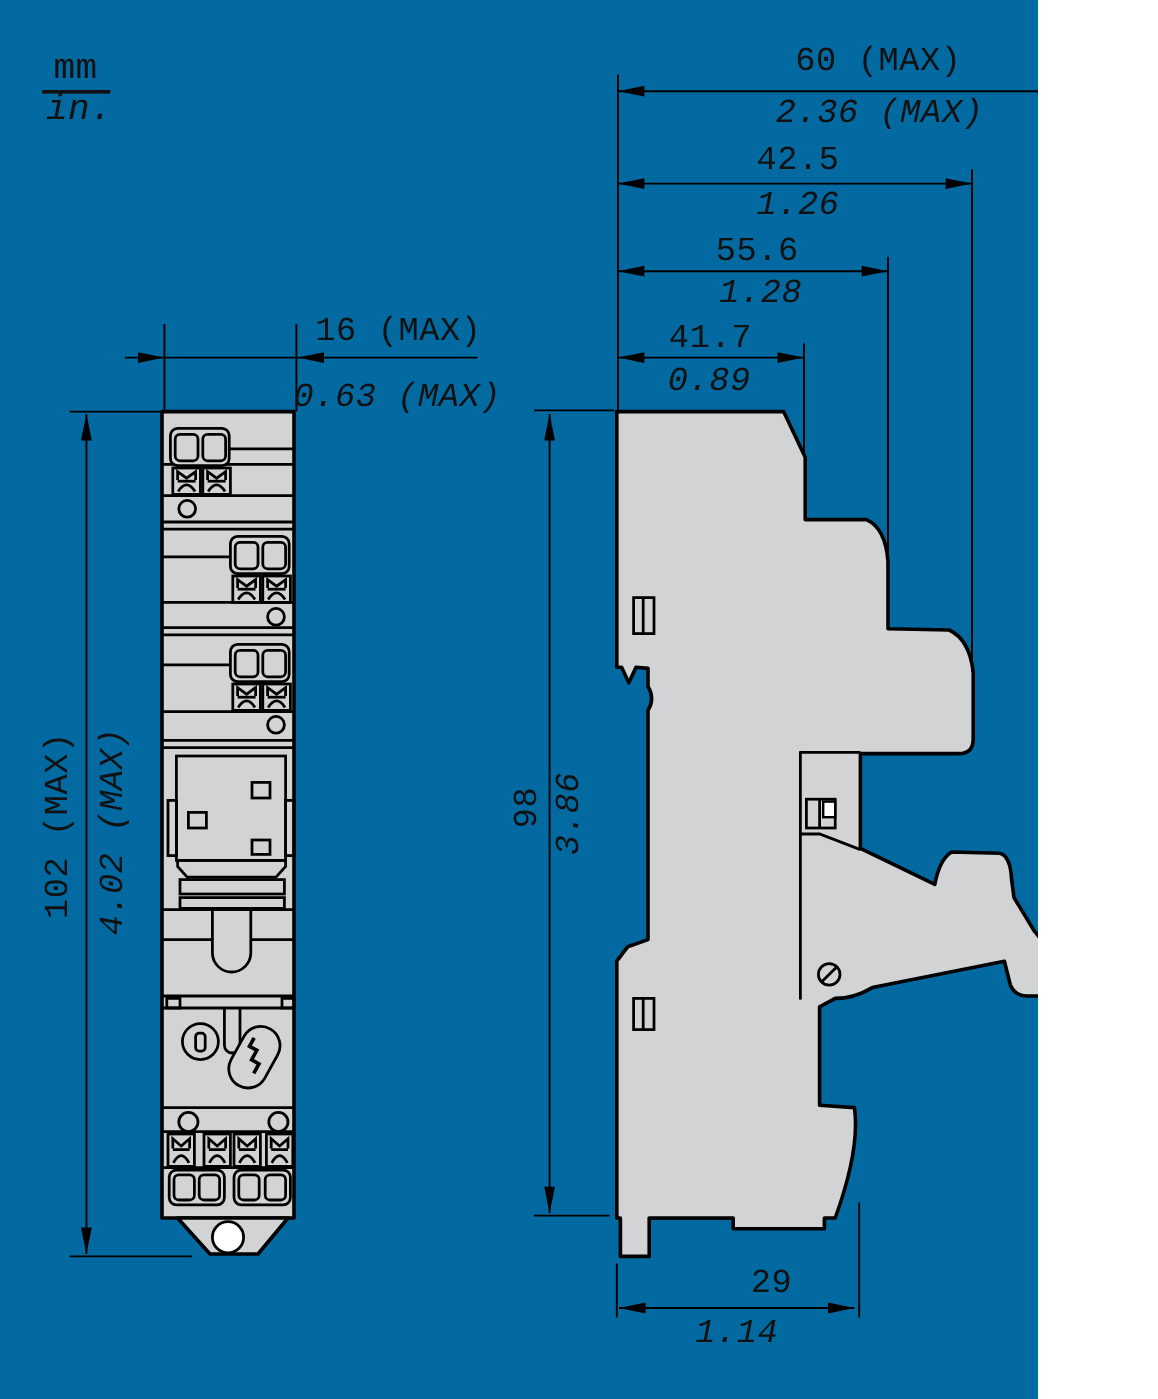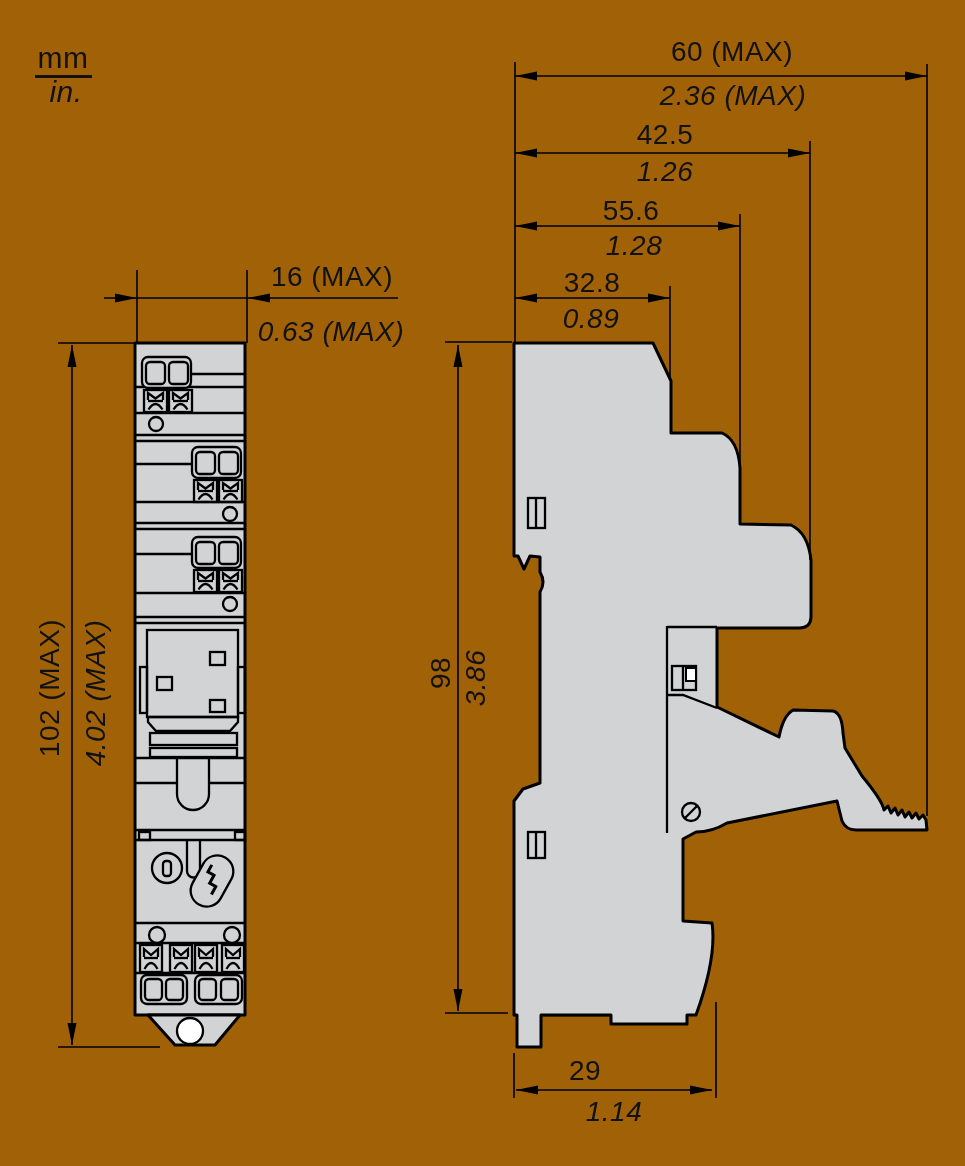--- a/index.html
+++ b/index.html
@@ -1,17 +1,17 @@
 <!DOCTYPE html>
 <html><head>
 <meta charset="utf-8">
 <style>
   html,body{margin:0;padding:0;background:#ffffff;}
-  #stage{position:relative;width:965px;height:1166px;background:#a16207;overflow:hidden;
-         font-family:Liberation Sans, sans-serif;}
+  #stage{position:relative;width:865px;height:1166px;background:#0369a1;overflow:hidden;
+         font-family:Liberation Mono, monospace;}
   svg{position:absolute;left:0;top:0;}
   .dim{position:absolute;transform:translate(-50%,-50%);font-size:28px;color:#111;
        white-space:nowrap;line-height:1;letter-spacing:.5px;}
   .imp{font-style:italic;}
   .rot{transform:translate(-50%,-50%) rotate(-90deg);}
   .unit{font-size:30px;}
   .unit-divider{position:absolute;background:#111;}
   
   .body{fill:#d2d3d5;stroke:#000;stroke-width:3;stroke-linejoin:round;}
   .part{fill:#d2d3d5;stroke:#000;stroke-width:2.3;stroke-linejoin:round;}
@@ -236,22 +236,22 @@
 
   <div class="dim" style="left:732px;top:52px;">60 (MAX)</div>
   <div class="dim imp" style="left:733px;top:96px;">2.36 (MAX)</div>
 
   <div class="dim" style="left:665px;top:135px;">42.5</div>
   <div class="dim imp" style="left:665px;top:172px;">1.26</div>
 
   <div class="dim" style="left:631px;top:211px;">55.6</div>
   <div class="dim imp" style="left:634px;top:246px;">1.28</div>
 
-  <div class="dim" style="left:592px;top:283px;">32.8</div>
+  <div class="dim" style="left:592px;top:283px;">41.7</div>
   <div class="dim imp" style="left:591px;top:319px;">0.89</div>
 
   <div class="dim rot" style="left:441px;top:673px;">98</div>
   <div class="dim rot imp" style="left:476px;top:678px;">3.86</div>
 
-  <div class="dim" style="left:585px;top:1071px;">29</div>
+  <div class="dim" style="left:643px;top:1071px;">29</div>
   <div class="dim imp" style="left:614px;top:1112px;">1.14</div>
 
 </div>
 
 </body></html>

